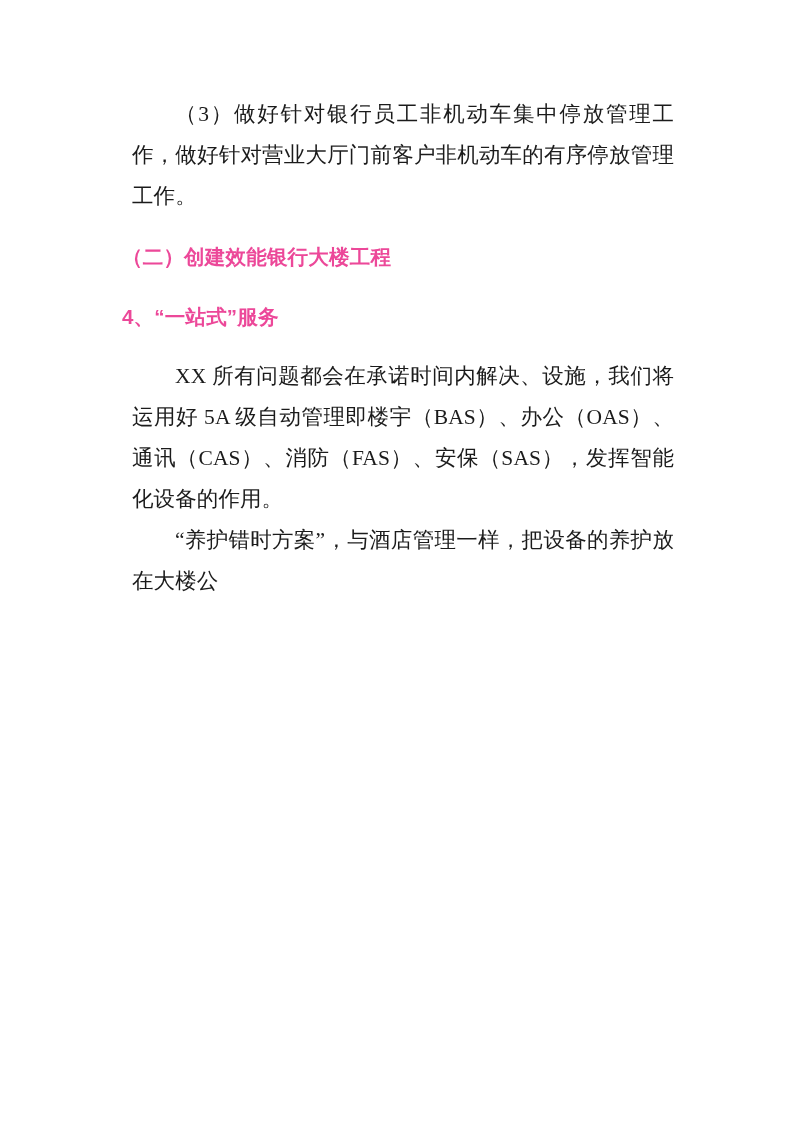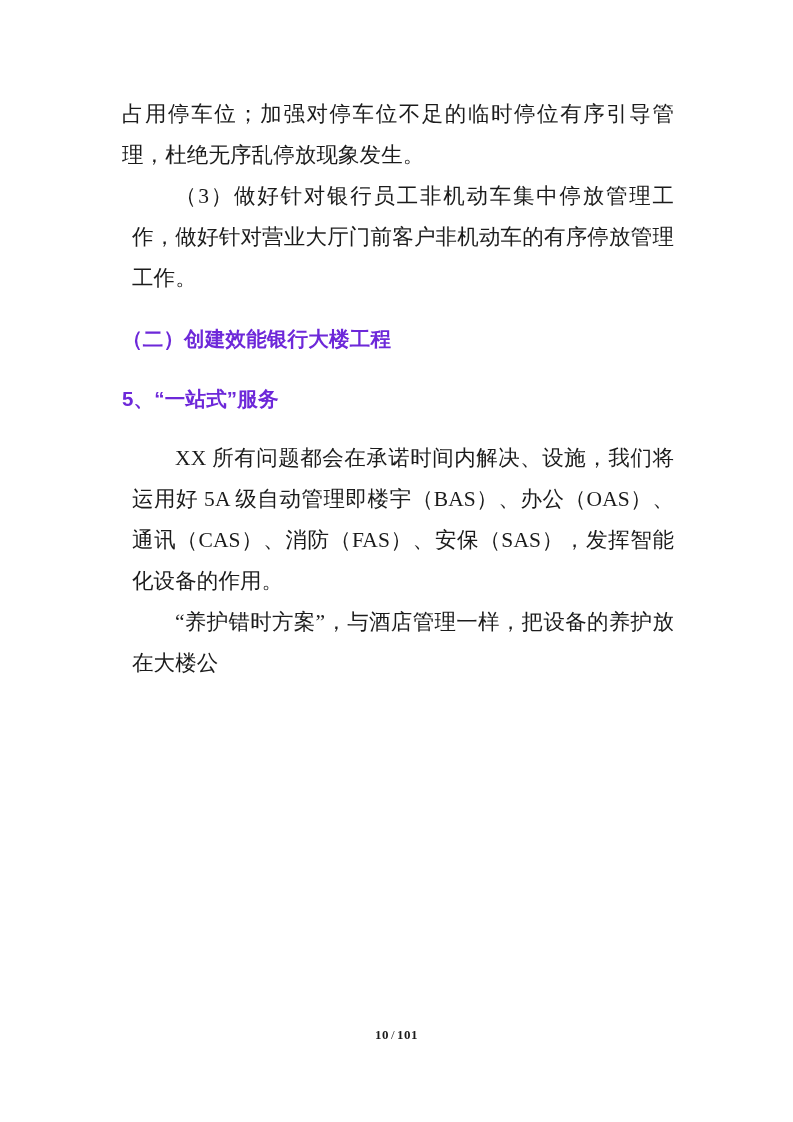--- a/index.html
+++ b/index.html
@@ -34,21 +34,21 @@
   }
   .para.indent {
     text-indent: 2em;
     margin-left: 10px;
   }
   .heading {
     font-family: "Liberation Sans", "DejaVu Sans", sans-serif;
     font-weight: bold;
     font-size: 20.5px;
     line-height: 41px;
-    color: #6d28d9;
+    color: #ec4899;
     margin: 0;
     letter-spacing: 0.2px;
   }
   .gap-before { margin-top: 19px; }
   .gap-after  { margin-bottom: 19px; }
   .footer {
     position: absolute;
     left: 0;
     top: 1027px;
     width: 793px;
@@ -64,35 +64,31 @@
     padding: 0 2px;
   }
 </style>
 </head>
 <body>
 
 <div class="page">
 
   <div class="content">
 
-    <p class="para">占用停车位；加强对停车位不足的临时停位有序引导管理，杜绝无序乱停放现象发生。</p>
 
     <p class="para indent">（3）做好针对银行员工非机动车集中停放管理工作，做好针对营业大厅门前客户非机动车的有序停放管理工作。</p>
 
 
     <h2 class="heading gap-before gap-after">（二）创建效能银行大楼工程</h2>
 
-    <h3 class="heading gap-after">5、“一站式”服务</h3>
+    <h3 class="heading gap-after">4、“一站式”服务</h3>
 
 
 
     <p class="para indent">XX 所有问题都会在承诺时间内解决、设施，我们将运用好 5A 级自动管理即楼宇（BAS）、办公（OAS）、通讯（CAS）、消防（FAS）、安保（SAS），发挥智能化设备的作用。</p>
 
 
     <p class="para indent">“养护错时方案”，与酒店管理一样，把设备的养护放在大楼公</p>
 
   </div>
 
-  <div class="footer">
-    <span>10</span><span class="sep">/</span><span>101</span>
-  </div>
 
 </div>
 
 </body></html>

